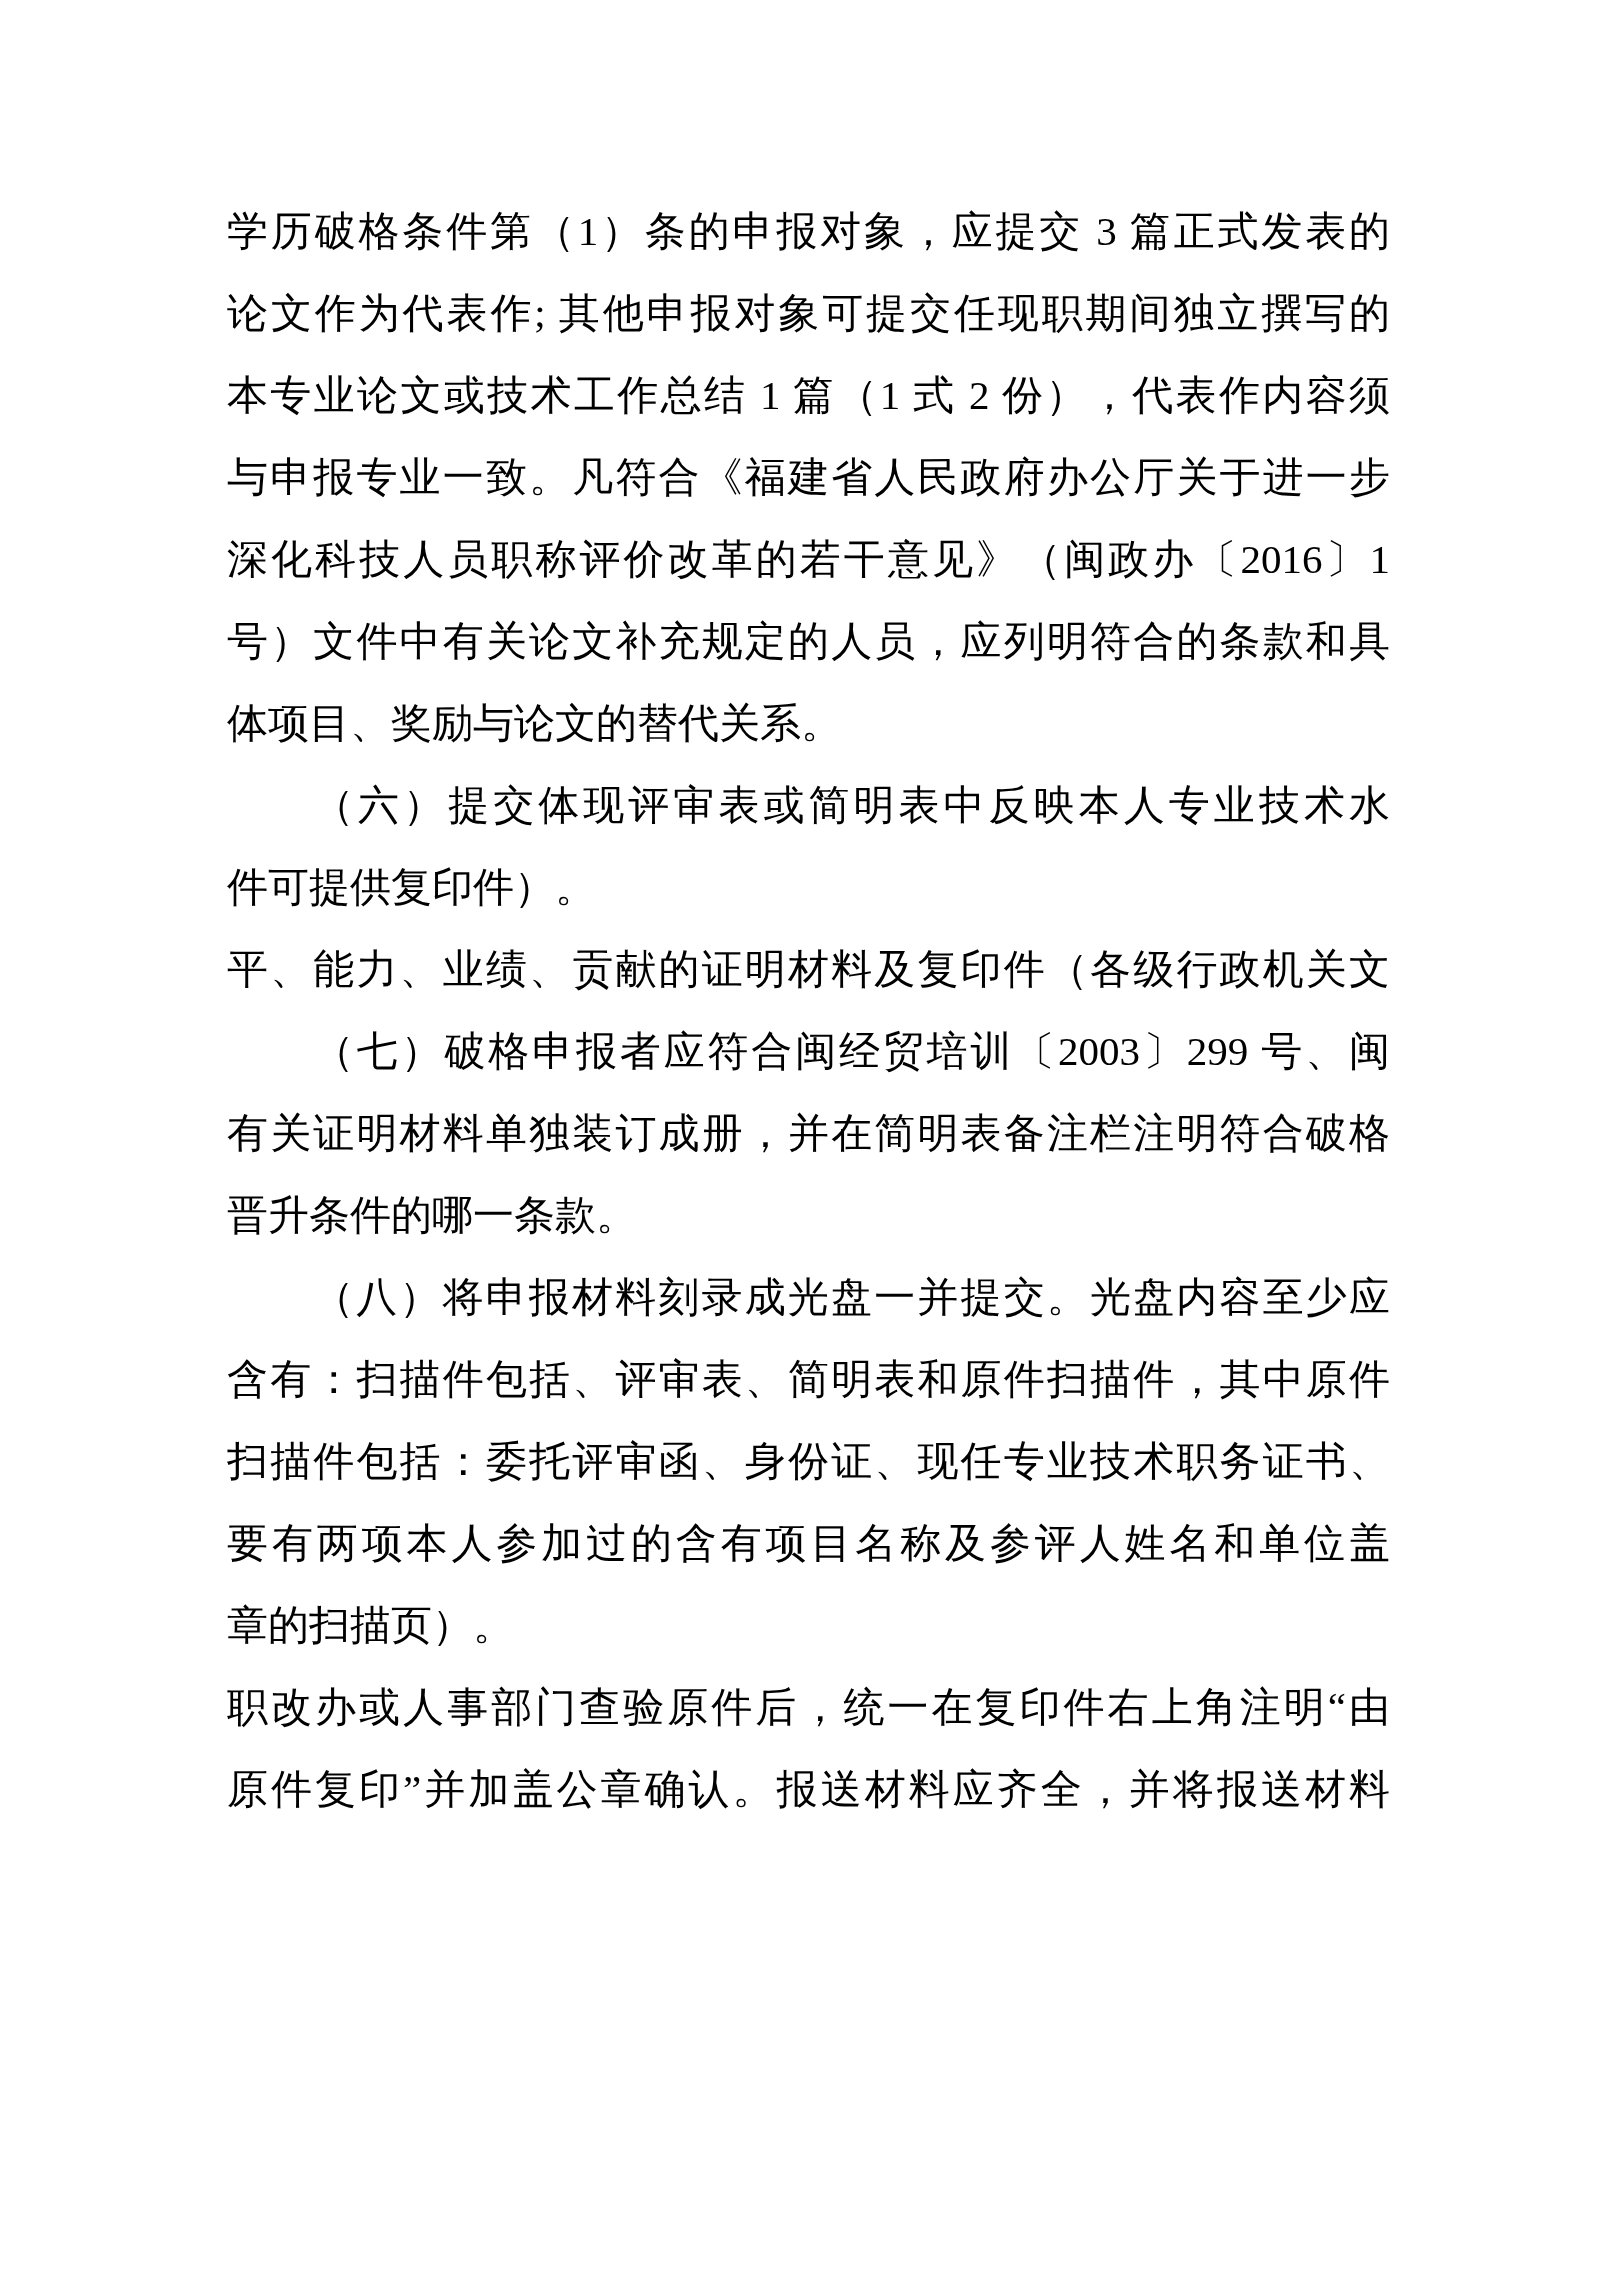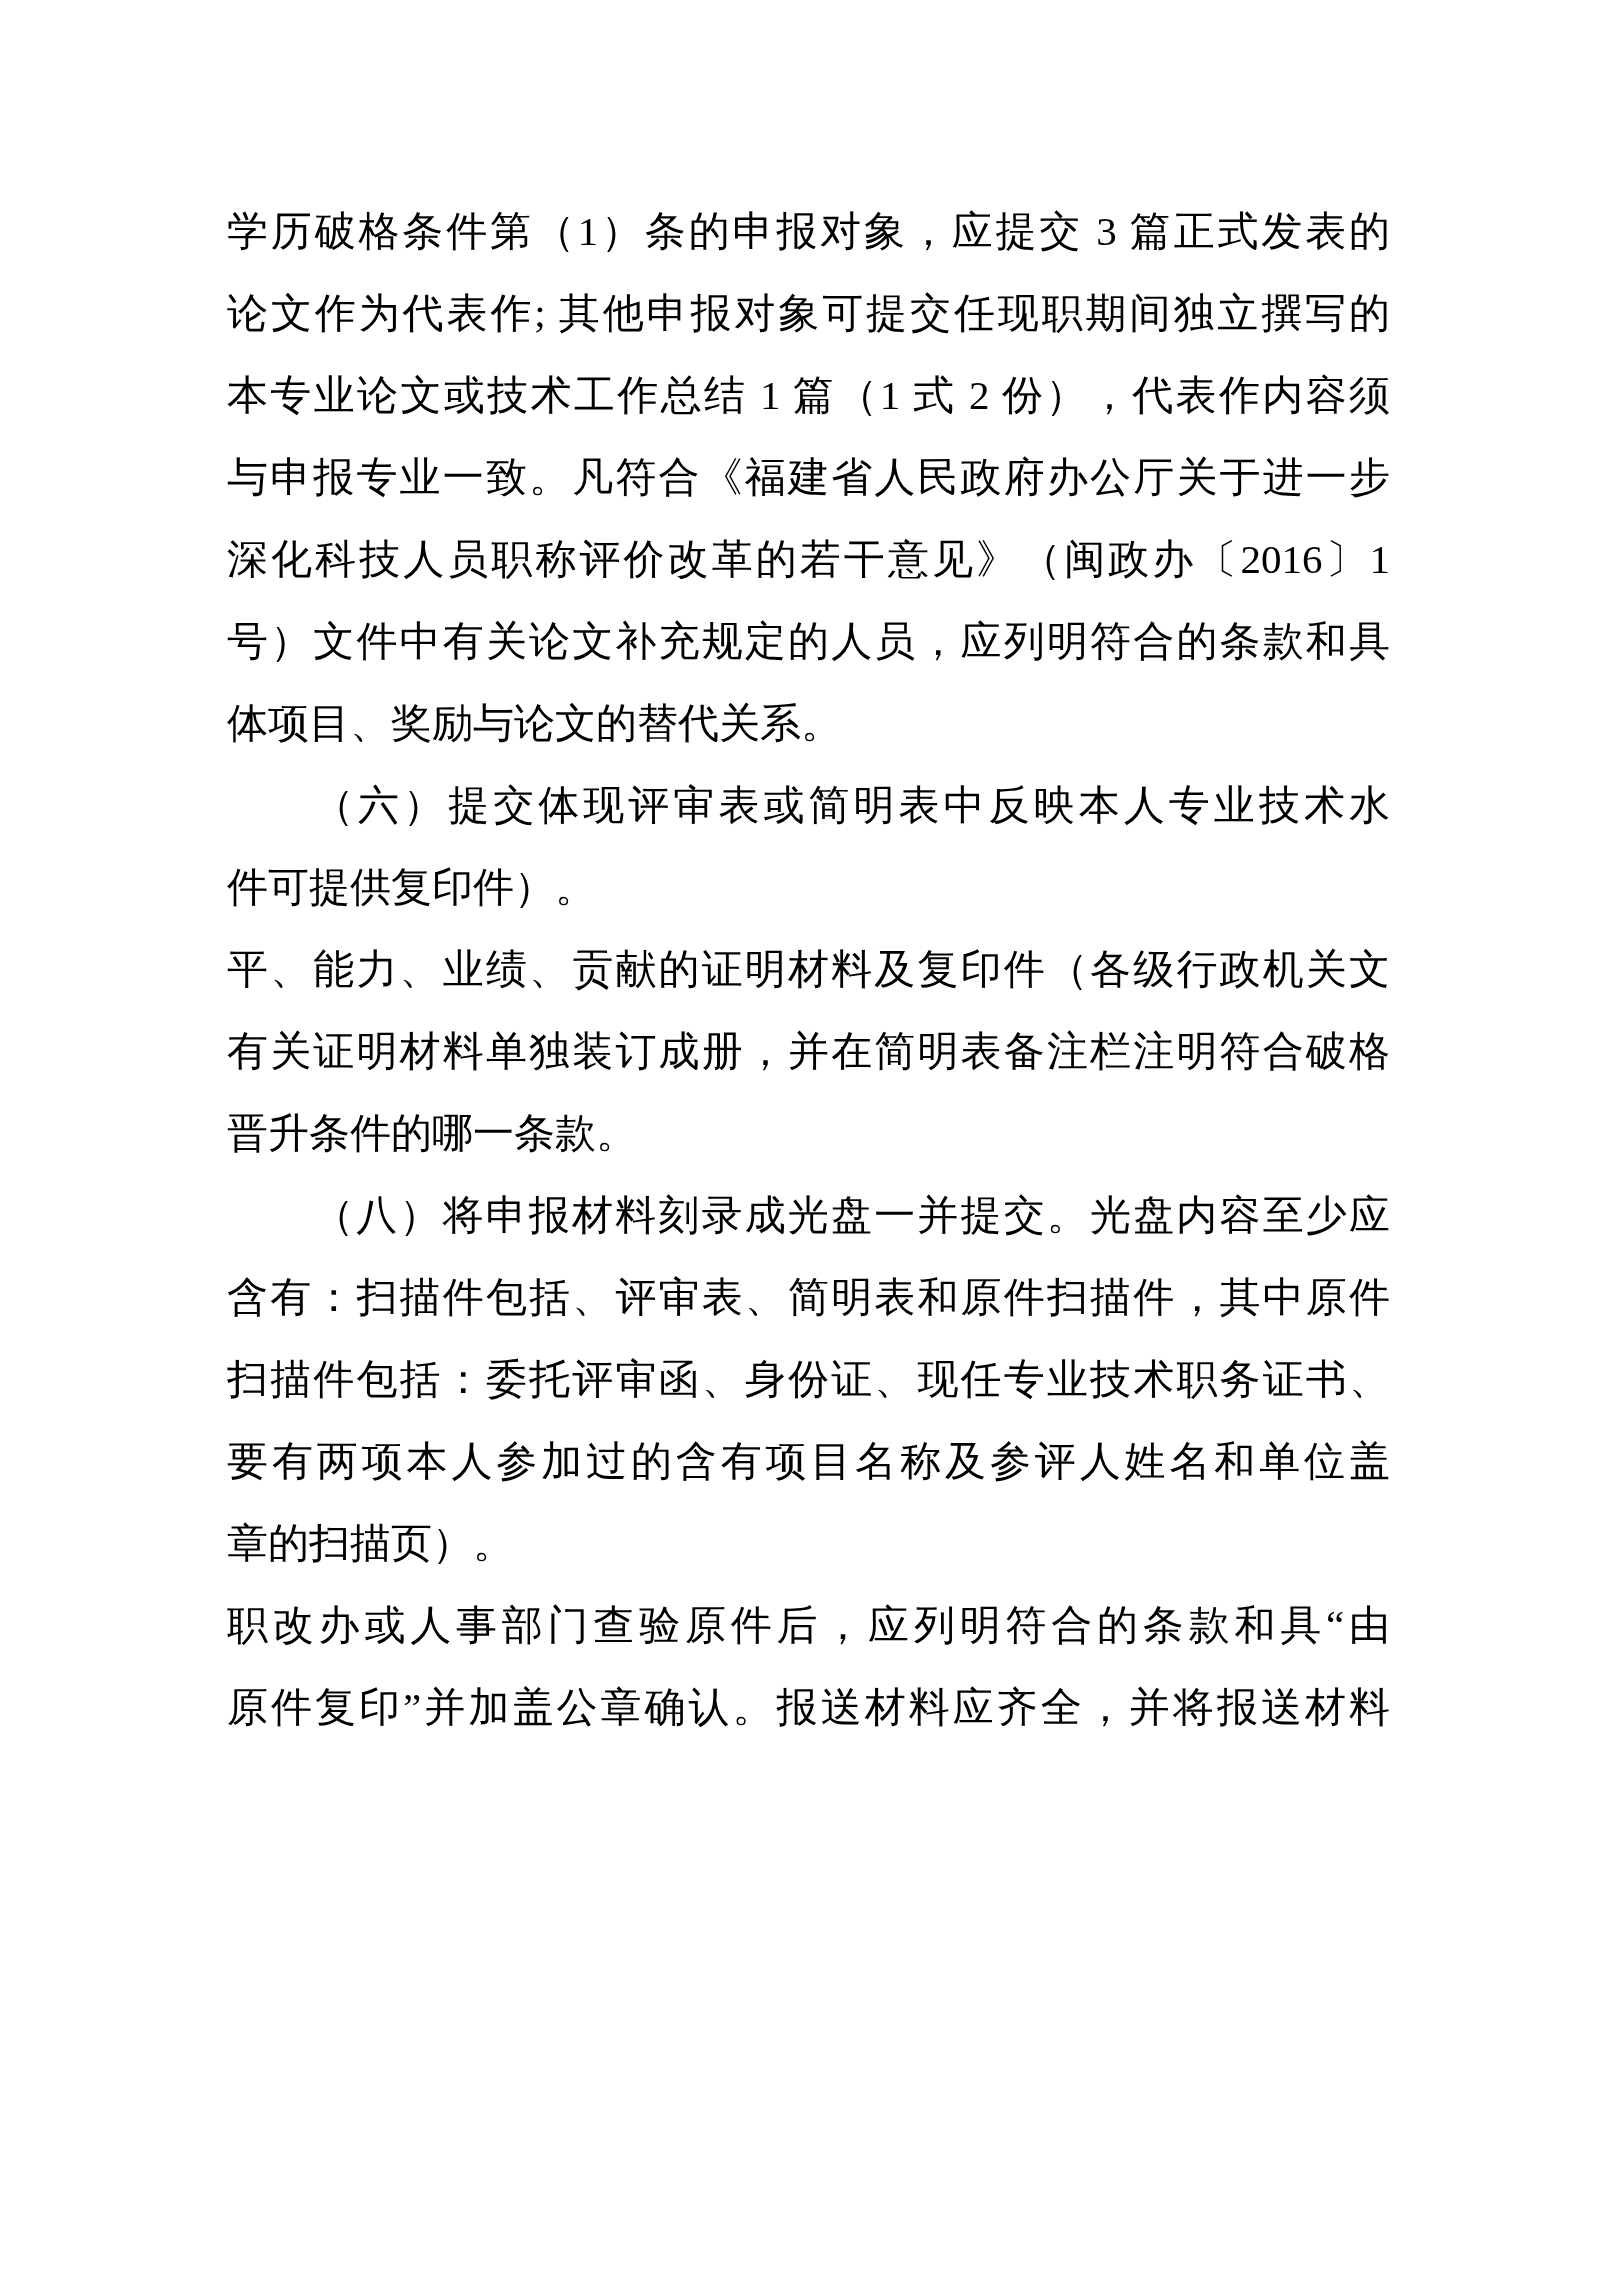--- a/index.html
+++ b/index.html
@@ -47,24 +47,25 @@
       <div class="text-line">学历破格条件第（1）条的申报对象，应提交 3 篇正式发表的</div>
       <div class="text-line">论文作为代表作; 其他申报对象可提交任现职期间独立撰写的</div>
       <div class="text-line">本专业论文或技术工作总结 1 篇（1 式 2 份），代表作内容须</div>
       <div class="text-line">与申报专业一致。凡符合《福建省人民政府办公厅关于进一步</div>
       <div class="text-line">深化科技人员职称评价改革的若干意见》（闽政办〔2016〕1</div>
       <div class="text-line">号）文件中有关论文补充规定的人员，应列明符合的条款和具</div>
       <div class="text-line para-end">体项目、奖励与论文的替代关系。</div>
       <div class="text-line indent">（六）提交体现评审表或简明表中反映本人专业技术水</div>
       <div class="text-line para-end">件可提供复印件）。</div>
       <div class="text-line">平、能力、业绩、贡献的证明材料及复印件（各级行政机关文</div>
+      <div class="text-line indent">（七）破格申报者应符合闽经贸培训〔2003〕299 号、闽</div>
       <div class="text-line">有关证明材料单独装订成册，并在简明表备注栏注明符合破格</div>
       <div class="text-line para-end">晋升条件的哪一条款。</div>
       <div class="text-line indent">（八）将申报材料刻录成光盘一并提交。光盘内容至少应</div>
       <div class="text-line">含有：扫描件包括、评审表、简明表和原件扫描件，其中原件</div>
       <div class="text-line">扫描件包括：委托评审函、身份证、现任专业技术职务证书、</div>
       <div class="text-line">要有两项本人参加过的含有项目名称及参评人姓名和单位盖</div>
       <div class="text-line para-end">章的扫描页）。</div>
-      <div class="text-line">职改办或人事部门查验原件后，应列明符合的条款和具“由</div>
+      <div class="text-line">职改办或人事部门查验原件后，统一在复印件右上角注明“由</div>
       <div class="text-line">原件复印”并加盖公章确认。报送材料应齐全，并将报送材料</div>
     </div>
 </div>
 
 
 </body></html>

